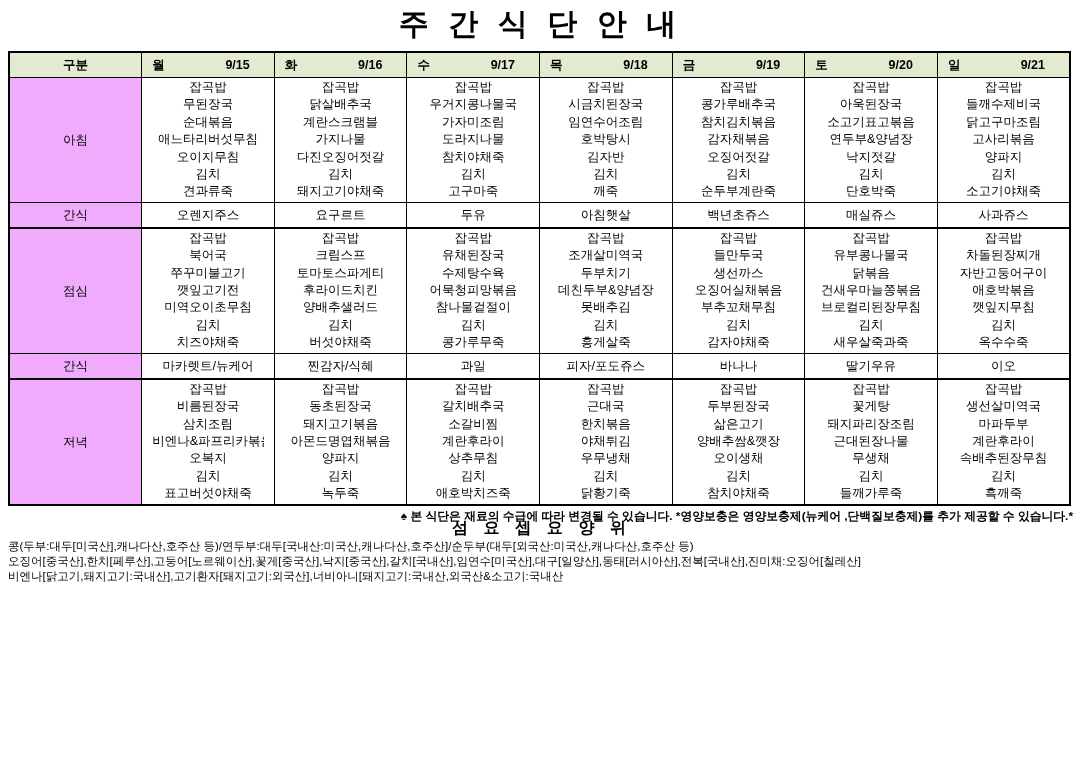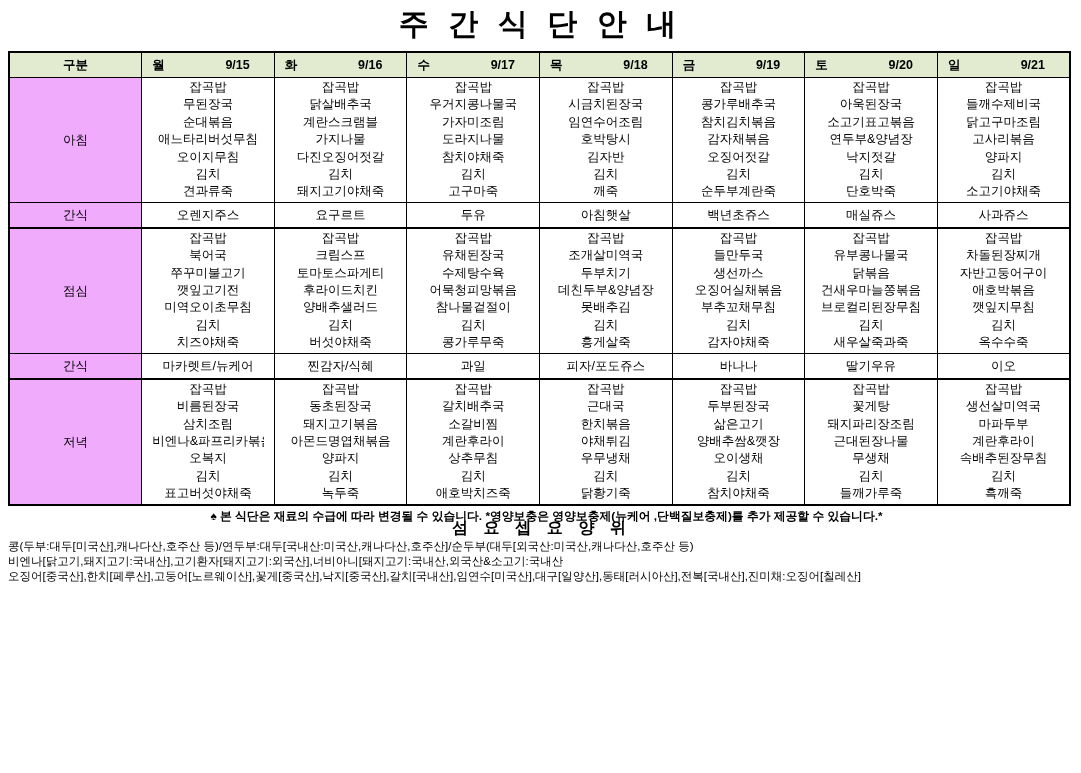--- a/index.html
+++ b/index.html
@@ -90,21 +90,21 @@
   }
   .note-center {
     text-align: center;
     font-weight: bold;
     font-size: 16px;
     letter-spacing: 3px;
     font-family: Liberation Mono, monospace;
     margin: -2px 0 1px 0;
   }
   .note-top {
-    text-align: center;
+    text-align: right;
     font-weight: bold;
     font-size: 11.8px;
     margin-left: 12px;
   }
   .origin-line {
     font-size: 11.5px;
     line-height: 15.4px;
     white-space: nowrap;
     overflow: hidden;
   }
@@ -362,17 +362,17 @@
             <div>흑깨죽</div>
           </td>
         </tr>
       </tbody>
   </table>
 
   <div class="notes">
     <div class="note-line note-top">♠ 본 식단은 재료의 수급에 따라 변경될 수 있습니다. *영양보충은 영양보충제(뉴케어 ,단백질보충제)를 추가 제공할 수 있습니다.*</div>
     <div class="note-center">섬 요 셉 요 양 위</div>
     <div class="origin-line">콩(두부:대두[미국산],캐나다산,호주산 등)/연두부:대두[국내산:미국산,캐나다산,호주산]/순두부(대두[외국산:미국산,캐나다산,호주산 등)</div>
+    <div class="origin-line">오징어[중국산],한치[페루산],고둥어[노르웨이산],꽃게[중국산],낙지[중국산],갈치[국내산],임연수[미국산],대구[일양산],동태[러시아산],전복[국내산],진미채:오징어[칠레산]</div>
     <div class="origin-line">비엔나[닭고기,돼지고기:국내산],고기환자[돼지고기:외국산],너비아니[돼지고기:국내산,외국산&amp;소고기:국내산</div>
-    <div class="origin-line">오징어[중국산],한치[페루산],고둥어[노르웨이산],꽃게[중국산],낙지[중국산],갈치[국내산],임연수[미국산],대구[일양산],동태[러시아산],전복[국내산],진미채:오징어[칠레산]</div>
   </div>
 
 </div>
 
 </body></html>

